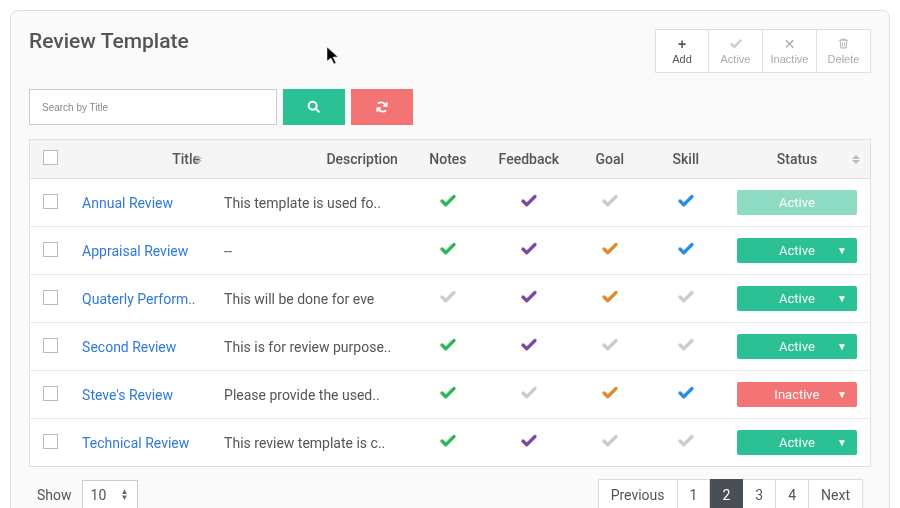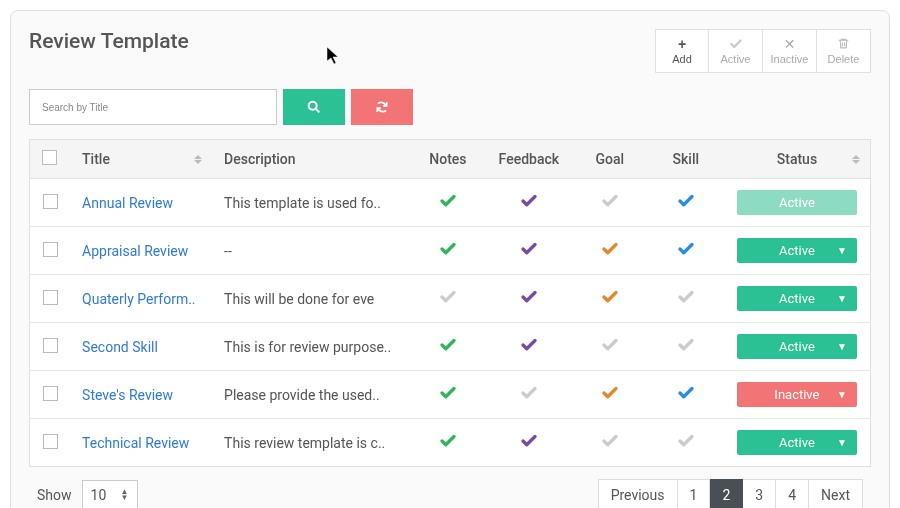--- a/index.html
+++ b/index.html
@@ -98,21 +98,21 @@
       justify-content: center;
     }
     .data-table {
       width: 100%;
       border-collapse: collapse;
       background: #fff;
       border: 1px solid #e0e0e0;
     }
     .data-table th {
       background: #f5f5f5;
-      text-align: left;
+      text-align: right;
       padding: 10px 12px;
       font-size: 14px;
       font-weight: 500;
       color: #555;
       border-bottom: 1px solid #e0e0e0;
       position: relative;
     }
     .data-table th.center {
       text-align: center;
     }
@@ -438,21 +438,21 @@
             </span></td>
           <td class="center"><span class="check-wrap check-gray">
               <svg viewBox="0 0 24 24" fill="none">
                 <path d="M4 12l5 5L20 6" stroke-width="4.5" stroke-linecap="round" stroke-linejoin="round"></path>
               </svg>
             </span></td>
           <td class="center"><span class="status-badge active">Active<span class="caret">▼</span></span></td>
         </tr>
         <tr>
           <td class="col-checkbox"><span class="row-checkbox"></span></td>
-          <td><a class="link-title">Second Skill</a></td>
+          <td><a class="link-title">Second Review</a></td>
           <td>This is for review purpose..</td>
           <td class="center"><span class="check-wrap check-green">
               <svg viewBox="0 0 24 24" fill="none">
                 <path d="M4 12l5 5L20 6" stroke-width="4.5" stroke-linecap="round" stroke-linejoin="round"></path>
               </svg>
             </span></td>
           <td class="center"><span class="check-wrap check-purple">
               <svg viewBox="0 0 24 24" fill="none">
                 <path d="M4 12l5 5L20 6" stroke-width="4.5" stroke-linecap="round" stroke-linejoin="round"></path>
               </svg>

